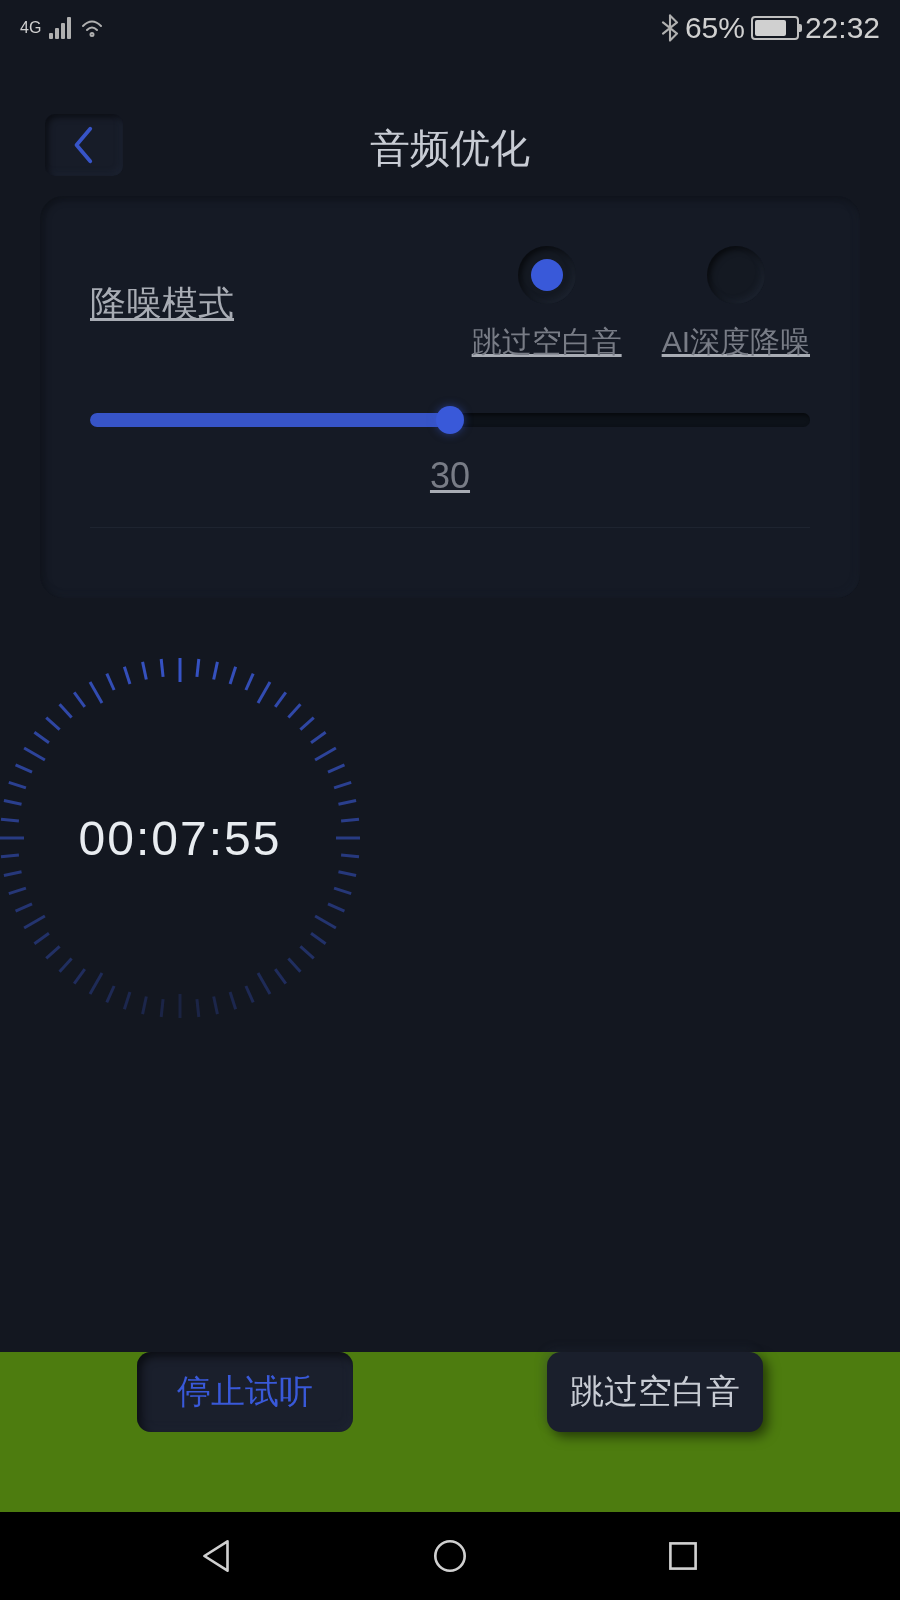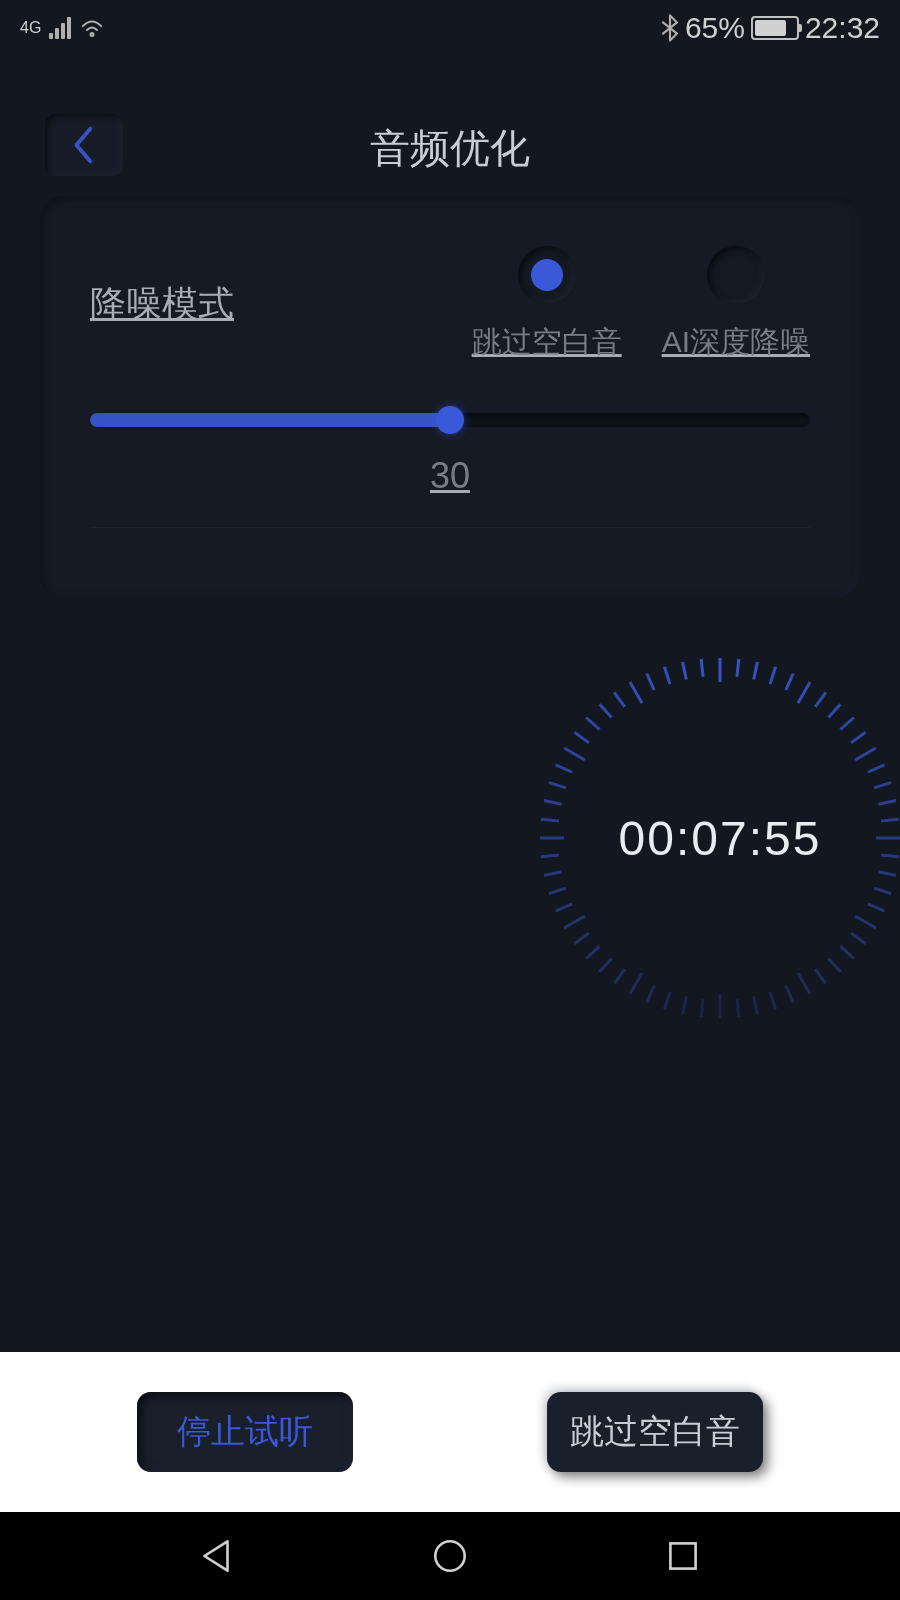--- a/index.html
+++ b/index.html
@@ -246,21 +246,21 @@
     }
     
     .skip-silence-label {
       font-size: 36px;
       color: #a8acb4;
     }
     
     
     .timer-section {
       display: flex;
-      justify-content: flex-end;
+      justify-content: flex-start;
       margin-top: 60px;
     }
     
     .timer-dial {
       width: 360px;
       height: 360px;
       position: relative;
       display: flex;
       align-items: center;
       justify-content: center;
@@ -288,23 +288,22 @@
       font-weight: 400;
     }
     
     
     .bottom-bar {
       position: absolute;
       bottom: 88px;
       left: 0;
       right: 0;
       height: 160px;
-      background: #ffffff;
-      display: flex;
-      align-items: center;
+      background: #4d7c0f;
+      display: flex;
       justify-content: space-around;
       padding: 0 40px;
     }
     
     .action-button {
       width: 216px;
       height: 80px;
       border-radius: 14px;
       display: flex;
       align-items: center;

